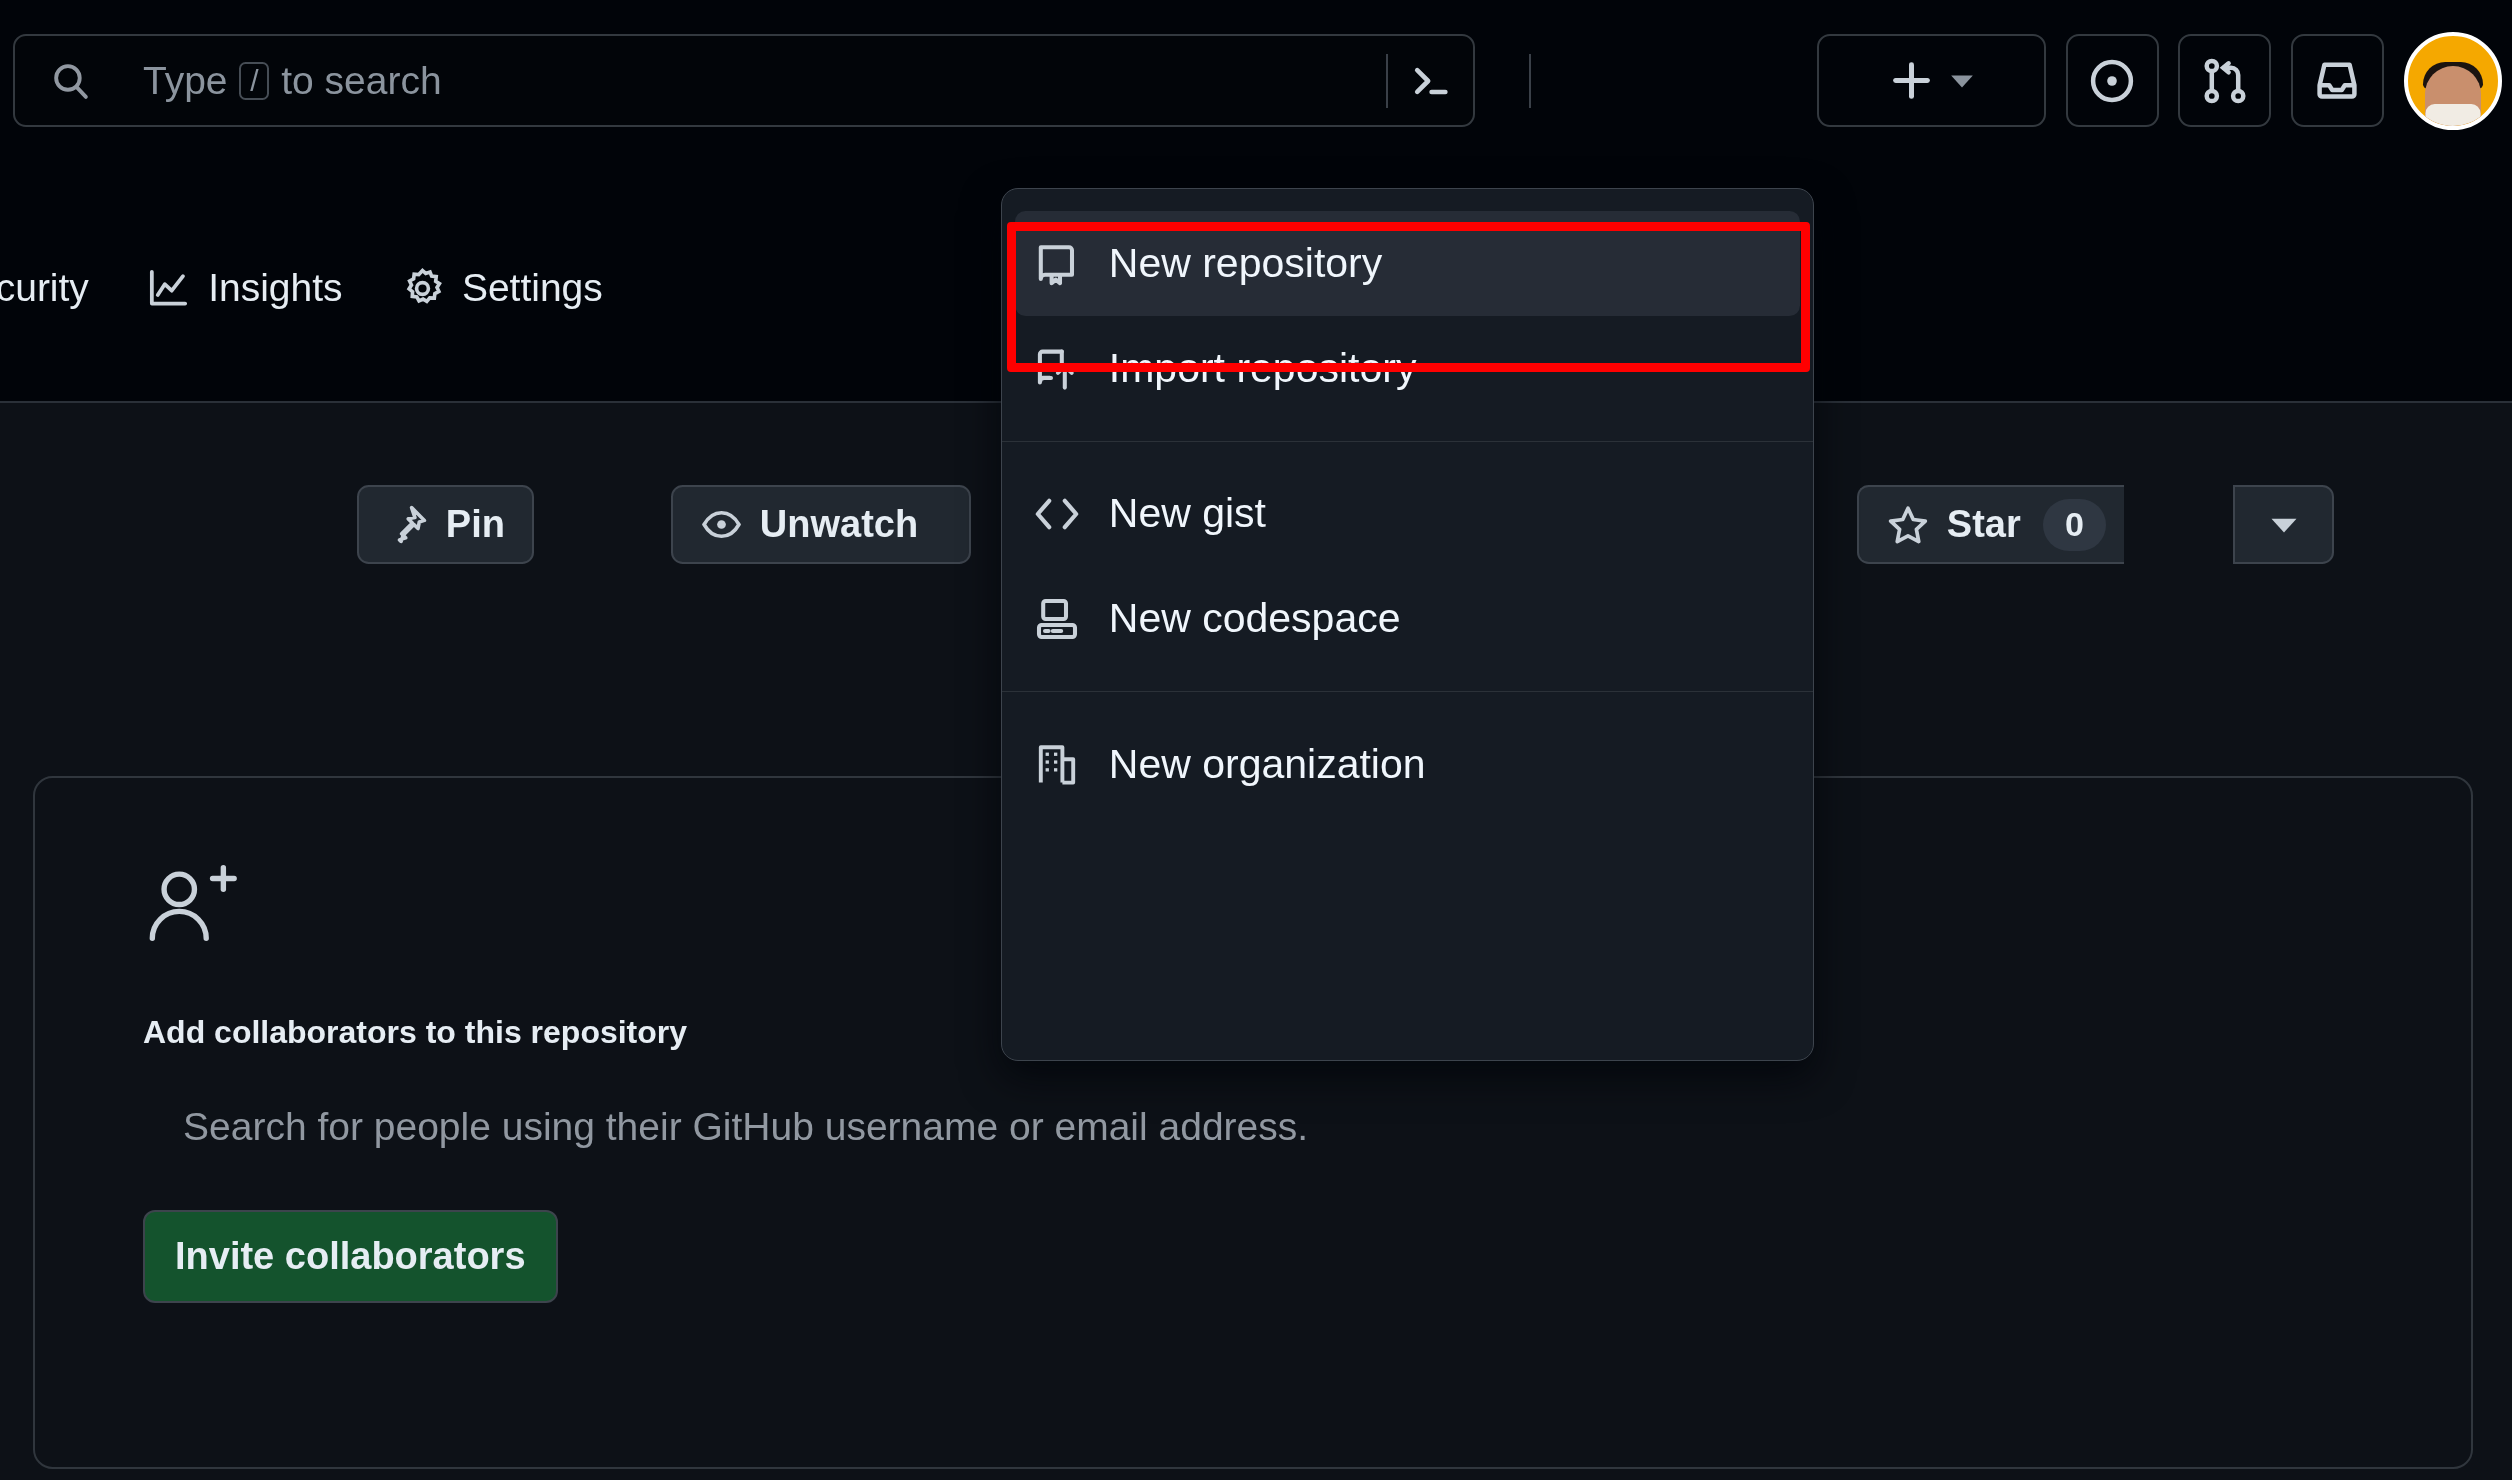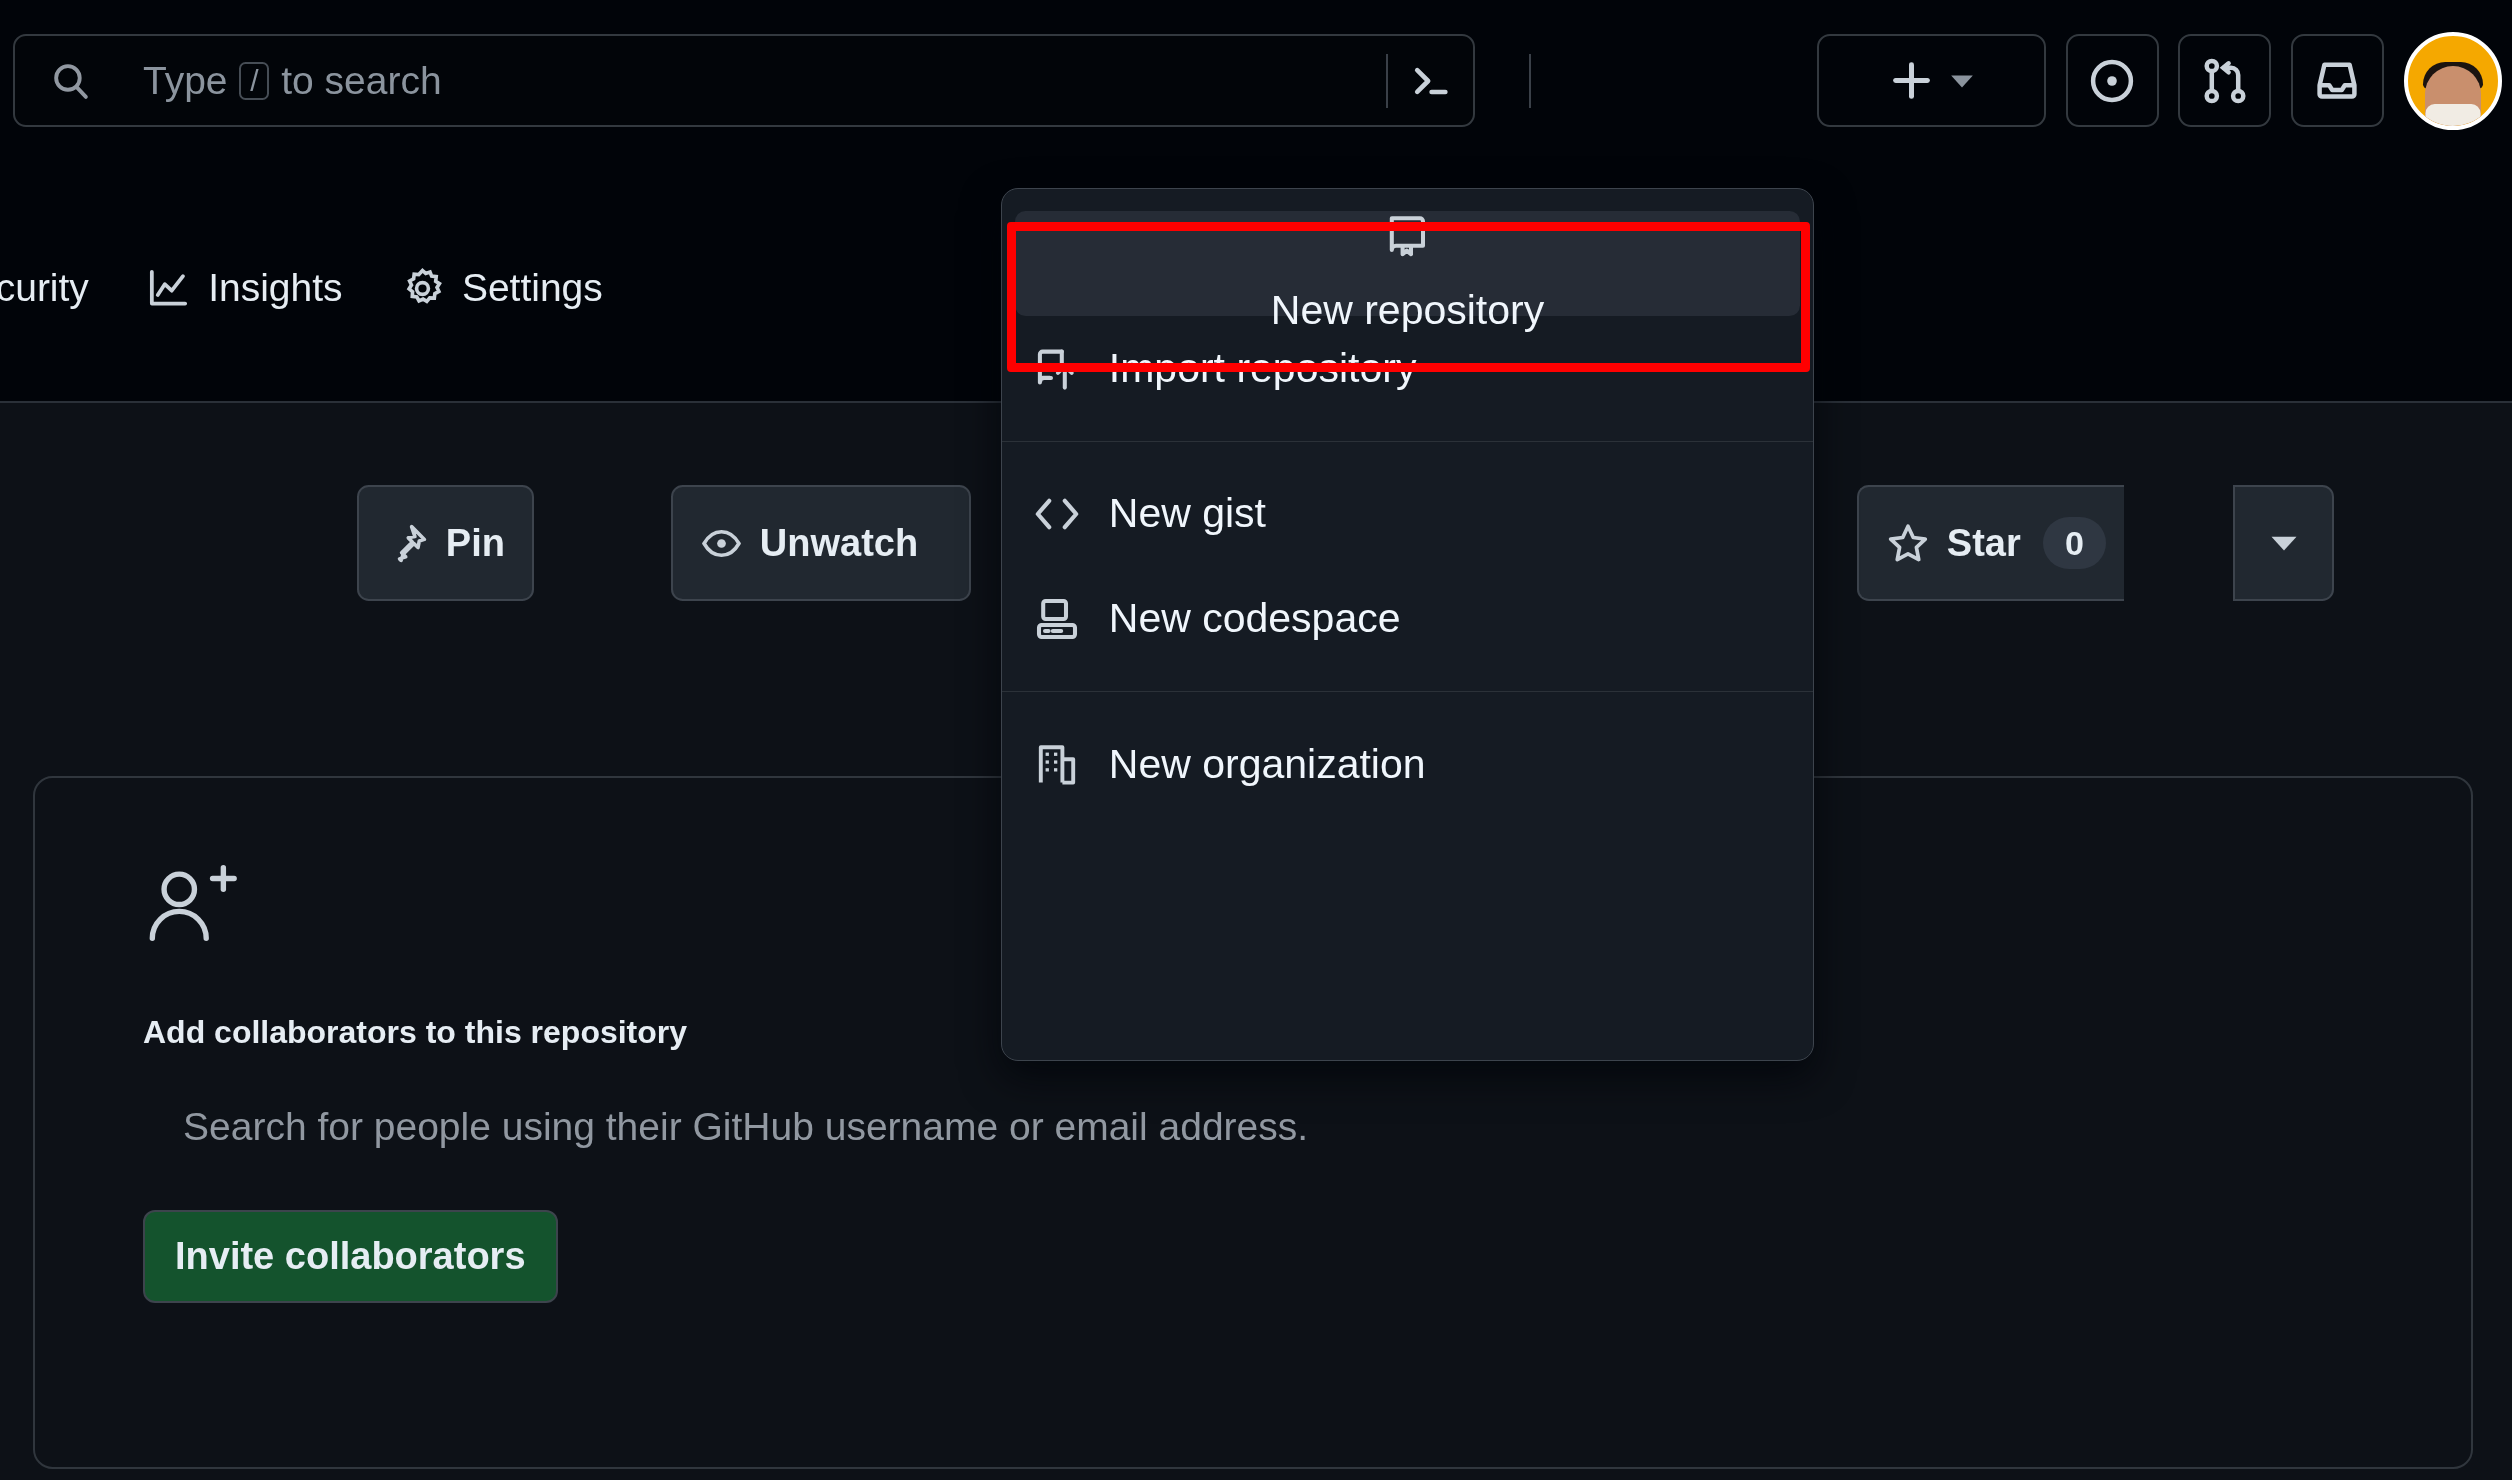--- a/index.html
+++ b/index.html
@@ -193,21 +193,21 @@
 
   
   #repo-action-bar {
     position: absolute;
     left: 0; top: 82px;
     width: 2512px;
     height: 105px;
   }
   .act-btn {
     position: absolute;
-    height: 116px;
+    height: 79px;
     border: 2px solid #3d444d;
     border-radius: 11.8px;
     background: #212830;
     box-sizing: border-box;
     display: flex;
     align-items: center;
     gap: 18.3px;
     padding: 0 27.5px;
     cursor: pointer;
     white-space: nowrap;
@@ -318,21 +318,21 @@
     margin: 0 13px;
     padding: 0 18.3px;
     border-radius: 10.5px;
     cursor: pointer;
     white-space: nowrap;
   }
   .menu-item .menu-label {
     font-size: 41px;
     color: #f0f6fc;
   }
-  .menu-item.is-active { background: #262c36; flex-direction: column; }
+  .menu-item.is-active { background: #262c36; }
   .menu-divider {
     height: 1.3px;
     background: #2b3138;
     margin: 0;
   }
   .menu-spacer-top { height: 22px; }
   .menu-spacer { height: 19.6px; }
 
   
   #annotation-highlight {

